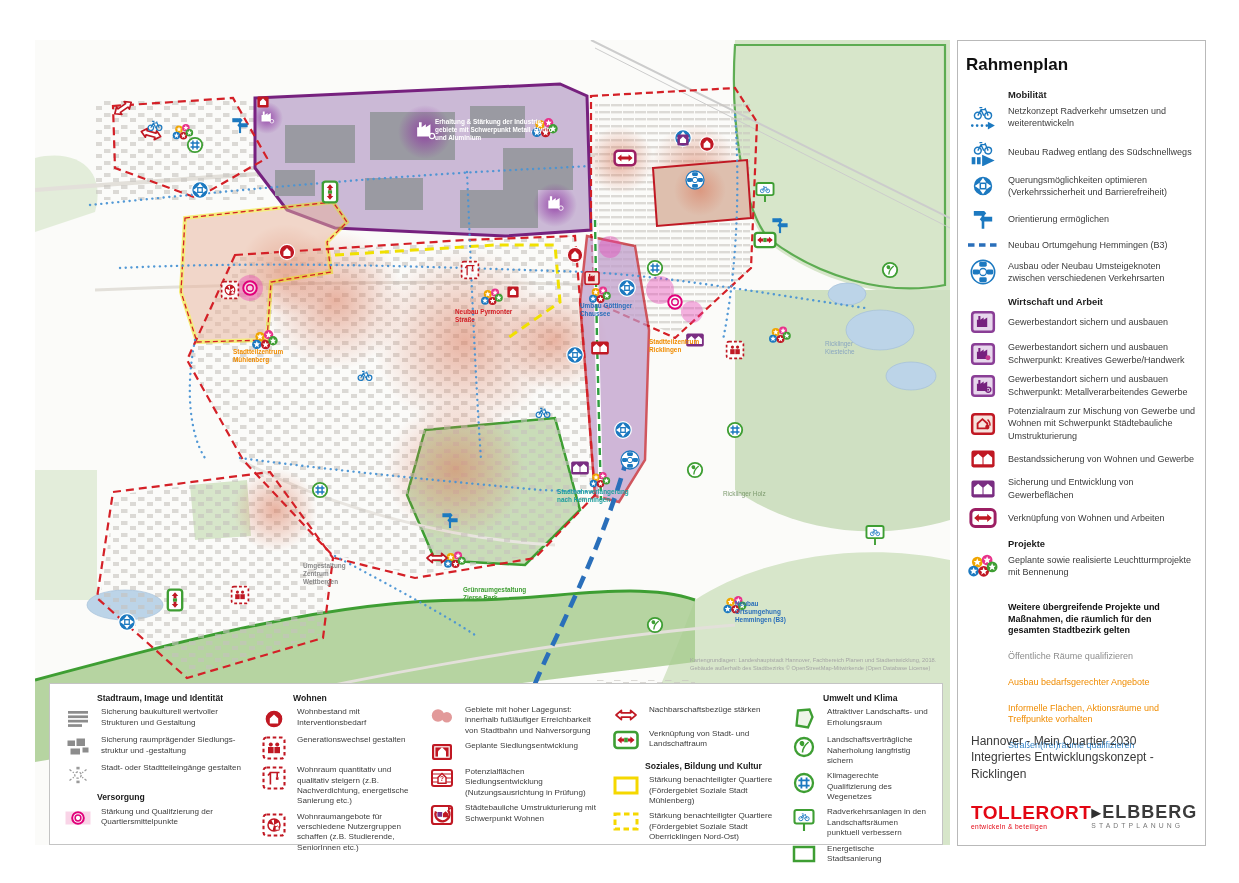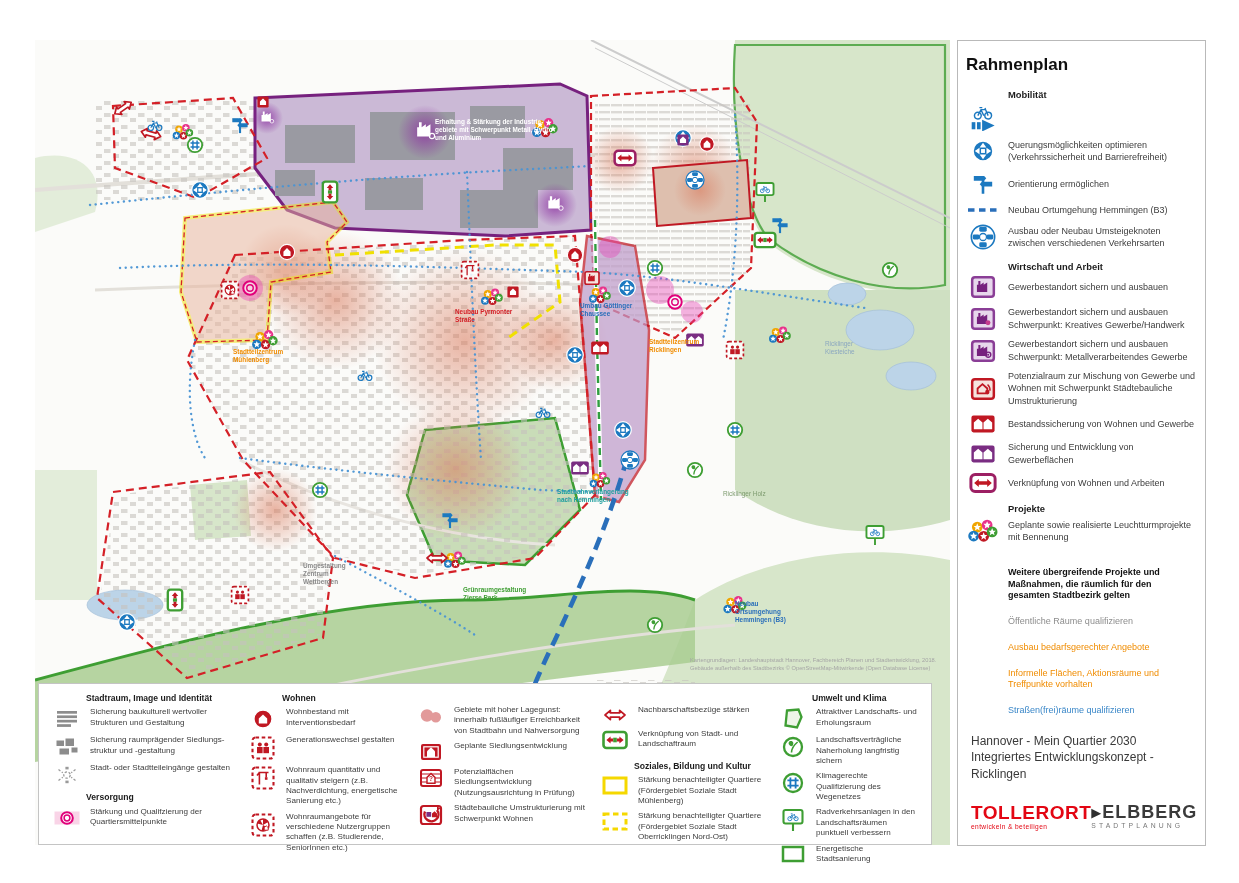--- a/index.html
+++ b/index.html
@@ -12,21 +12,21 @@
   .lbl-red{color:#d42027;width:62px;}
   .lbl-blue{color:#2a6fba;width:62px;}
   .lbl-orange{color:#f08c00;width:62px;}
   .lbl-gray{color:#8a8a8a;width:62px;}
   .lbl-teal{color:#1d9e9e;width:72px;}
   .lbl-green{color:#3e9e33;width:66px;}
   .lbl-dgreen{color:#7d9b6e;font-weight:normal;}
   .lbl-water{color:#8ba7c0;font-weight:normal;}
   .attrib{position:absolute;left:655px;top:616px;width:262px;font-size:5.7px;color:#a5a5a5;line-height:1.45;}
   
-  .bottom-legend{position:absolute;left:38px;top:683px;width:894px;height:162px;background:#fff;border:1px solid #c4c4c4;box-sizing:border-box;display:flex;padding:9px 8px;z-index:6;}
+  .bottom-legend{position:absolute;left:49px;top:683px;width:894px;height:162px;background:#fff;border:1px solid #c4c4c4;box-sizing:border-box;display:flex;padding:9px 8px;z-index:6;}
   .lcol{padding:0 5px;box-sizing:border-box;}
   .lcol1{width:196px}.lcol2{width:168px}.lcol3{width:184px}.lcol4{width:178px}.lcol5{width:150px}
   .lhead{font-size:8.6px;font-weight:bold;color:#1c1c1c;margin:0 0 4px 34px;line-height:1.2;}
   .lrow{display:flex;gap:9px;margin-bottom:5px;align-items:flex-start;}
   .lic{flex:0 0 29px;display:flex;justify-content:center;padding-top:1px;}
   .ltxt{font-size:8.1px;line-height:1.28;color:#3c3c3c;}
   
   .right-panel{position:absolute;left:957px;top:40px;width:249px;height:806px;background:#fff;border:1px solid #b9b9b9;box-sizing:border-box;padding:12px 8px;z-index:6;}
   .rp-title{font-size:17px;font-weight:bold;color:#101010;margin:2px 0 14px 0;}
   .rhead{font-size:9.4px;font-weight:bold;color:#1c1c1c;margin:10px 0 3px 42px;}
@@ -680,23 +680,32 @@
   </div>
 </div>
 
 <div class="right-panel">
   <div class="rp-title">Rahmenplan</div>
 
   <div class="rhead" style="margin-top:0">Mobilität</div>
   <div class="rrow">
     <span class="ric">
         <svg width="32" height="28" viewBox="-13 -13 26 26">
+          <use href="#ic-bike-dotted"></use>
+        </svg>
+      </span>
+    <span class="rtxt">Netzkonzept Radverkehr umsetzen und weiterentwickeln</span>
+  </div>
+  <div class="rrow">
+    <span class="ric">
+        <svg width="32" height="28" viewBox="-13 -13 26 26">
           <use href="#ic-bike-solid"></use>
         </svg>
       </span>
+    <span class="rtxt">Neubau Radweg entlang des Südschnellwegs</span>
   </div>
   <div class="rrow">
     <span class="ric">
         <svg width="26" height="26" viewBox="-12 -12 24 24">
           <use href="#ic-cross"></use>
         </svg>
       </span>
     <span class="rtxt">Querungsmöglichkeiten optimieren (Verkehrssicherheit und Barrierefreiheit)</span>
   </div>
   <div class="rrow">

